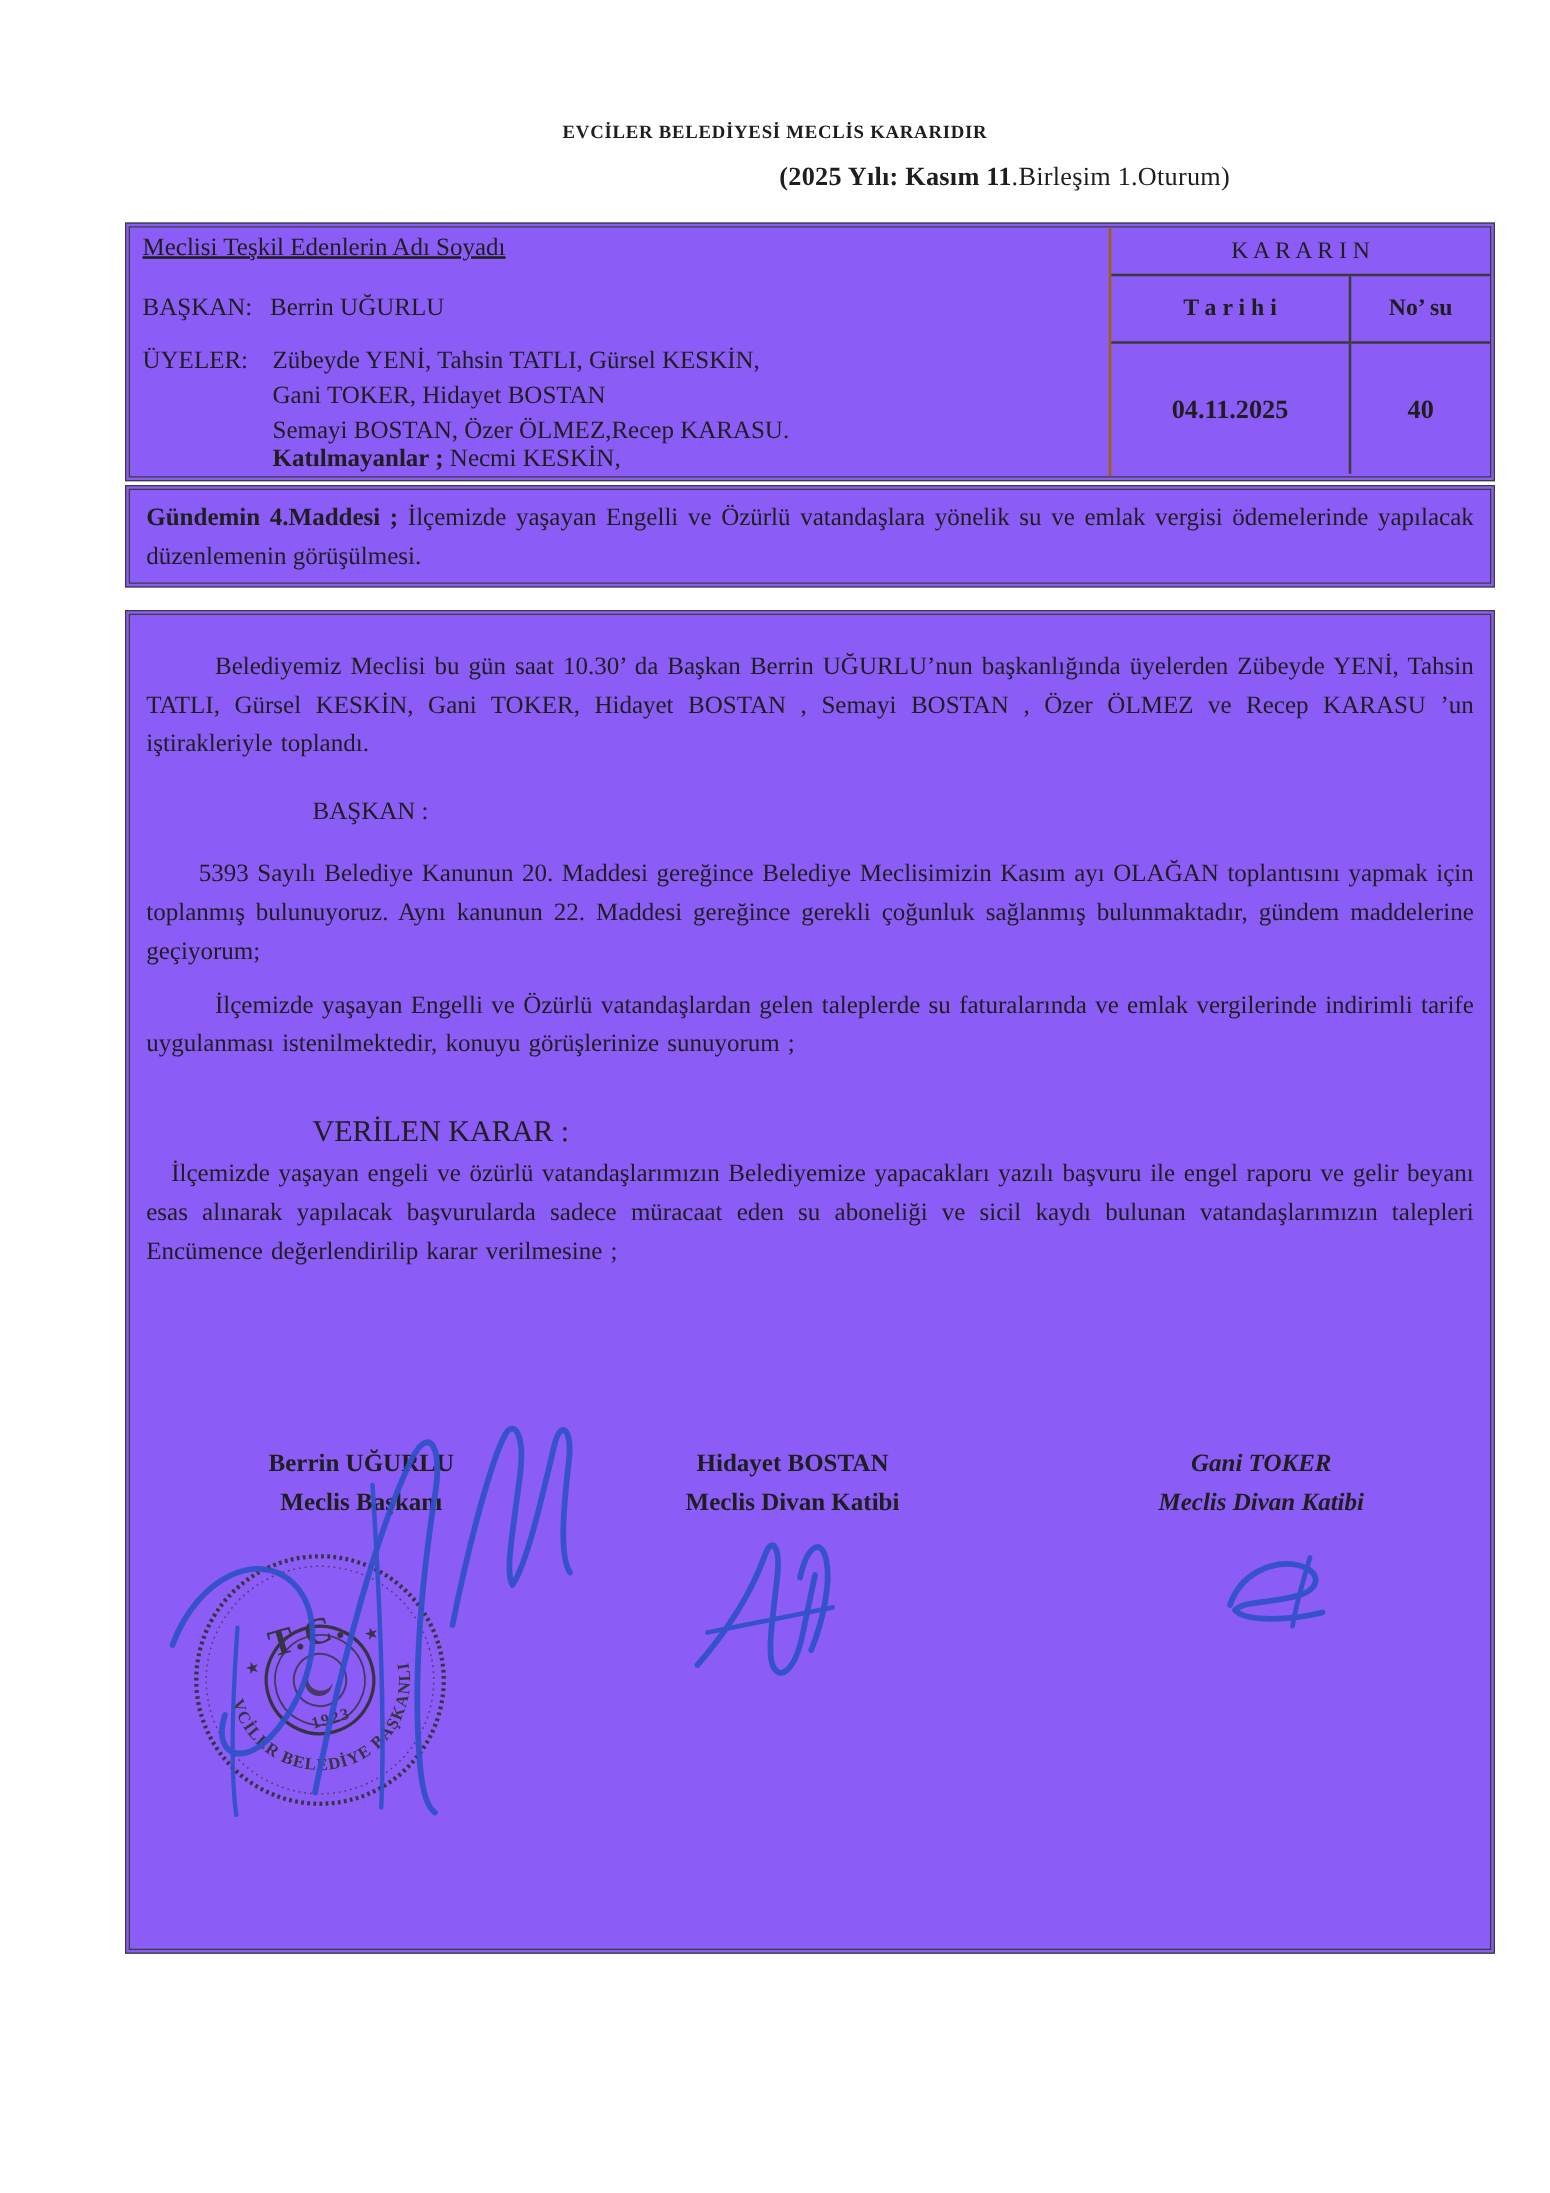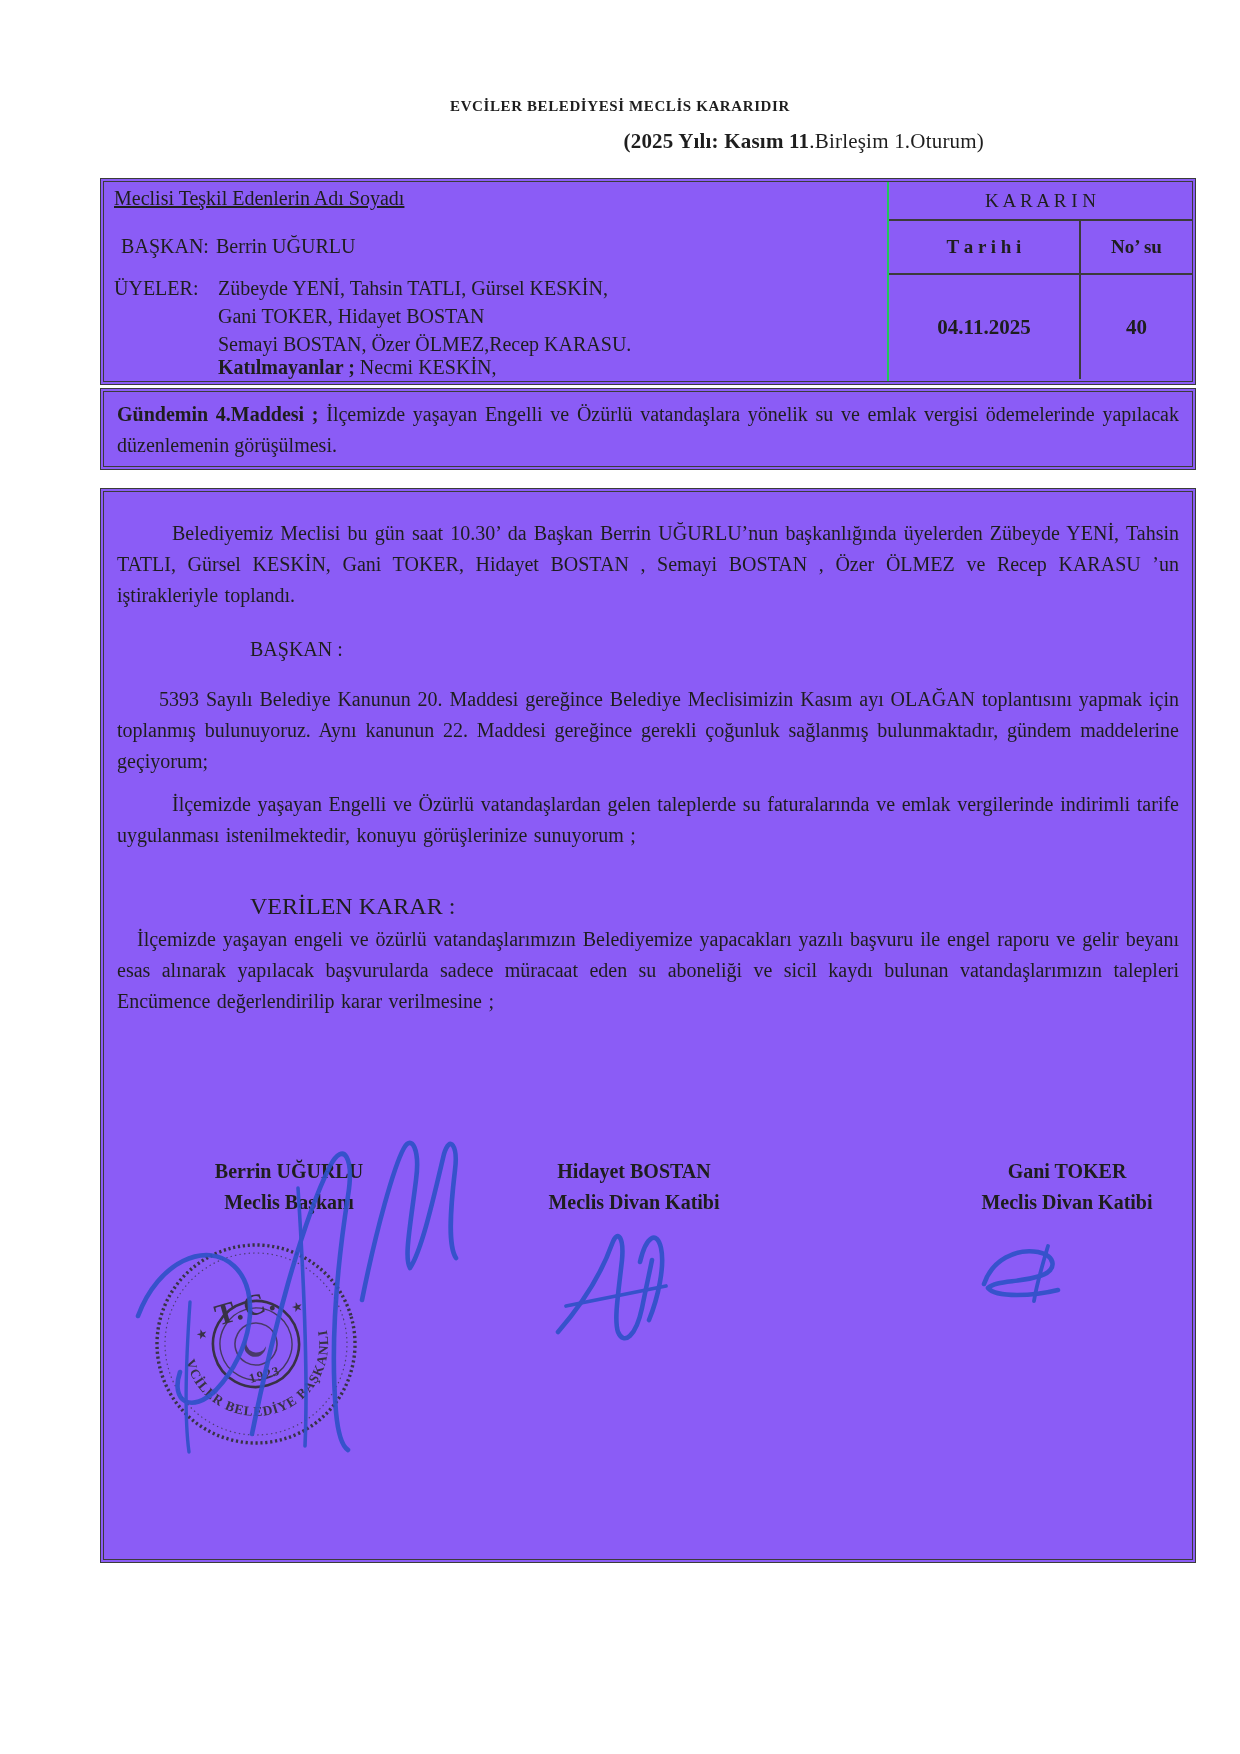--- a/index.html
+++ b/index.html
@@ -19,26 +19,26 @@
     font-size:21px;letter-spacing:.2px;}
 
   
   .box{position:absolute;left:100px;width:1096px;border:4px double #3b3b3b;box-sizing:border-box;background:#8b5cf6;}
 
   
   .header-table{top:178px;height:207px;}
   .cell-left{position:absolute;left:0;top:0;bottom:0;width:783px;}
   .members-heading{position:absolute;left:10px;top:5px;font-size:20px;}
   .row-baskan{position:absolute;left:10px;top:53px;font-size:20px;}
-  .row-baskan .lbl{display:inline-block;width:102px;text-align:center;}
+  .row-baskan .lbl{display:inline-block;width:102px;}
   .row-uyeler{position:absolute;left:10px;top:92px;font-size:20px;line-height:28px;}
   .row-uyeler .lbl{position:absolute;left:0;top:0;}
   .row-uyeler .lines{display:block;margin-left:104px;}
   .row-kat{position:absolute;left:114px;top:174px;font-size:20px;}
-  .cell-right{position:absolute;left:783px;top:0;bottom:0;right:0;border-left:2px solid #22c55e;}
+  .cell-right{position:absolute;left:783px;top:0;bottom:0;right:0;border-left:2px solid #a16207;}
   .kararin{height:37px;line-height:37px;text-align:center;font-size:19px;}
   .subrow{display:flex;height:52px;border-top:2px solid #3b3b3b;}
   .subrow .c1{width:190px;border-right:2px solid #3b3b3b;display:flex;align-items:center;justify-content:center;font-size:19px;font-weight:bold;}
   .subrow .c2{flex:1;display:flex;align-items:center;justify-content:center;font-size:19px;font-weight:bold;}
   .valrow{display:flex;height:104px;border-top:2px solid #3b3b3b;}
   .valrow .c1{width:190px;border-right:2px solid #3b3b3b;display:flex;align-items:center;justify-content:center;font-size:21px;font-weight:bold;}
   .valrow .c2{flex:1;display:flex;align-items:center;justify-content:center;font-size:21px;font-weight:bold;}
 
   
   .gundem-box{top:388px;height:82px;padding:7px 13px;font-size:20px;line-height:31px;text-align:justify;}
@@ -50,21 +50,21 @@
   .h-baskan{position:absolute;left:146px;top:146px;font-size:20px;}
   .p2{top:192px;text-indent:42px;}
   .p3{top:297px;text-indent:55px;}
   .h-verilen{position:absolute;left:146px;top:401px;font-size:24px;}
   .p4{top:432px;text-indent:20px;}
   .p5{top:543px;text-indent:72px;font-weight:bold;}
 
   .sig-col{position:absolute;top:664px;text-align:center;font-size:20px;font-weight:bold;line-height:31px;}
   .sig-1{left:55px;width:260px;}
   .sig-2{left:385px;width:290px;}
-  .sig-3{left:818px;width:290px;}
+  .sig-3{left:760px;width:290px;font-style:italic;}
 
   .stamp{position:absolute;left:40px;top:740px;width:224px;height:224px;opacity:.88;}
   .ink-overlay{position:absolute;left:0;top:0;width:1240px;height:1754px;pointer-events:none;}
 </style>
 </head>
 <body>
 
 <div class="page">
 
   <div class="doc-title">EVCİLER BELEDİYESİ MECLİS KARARIDIR</div>

